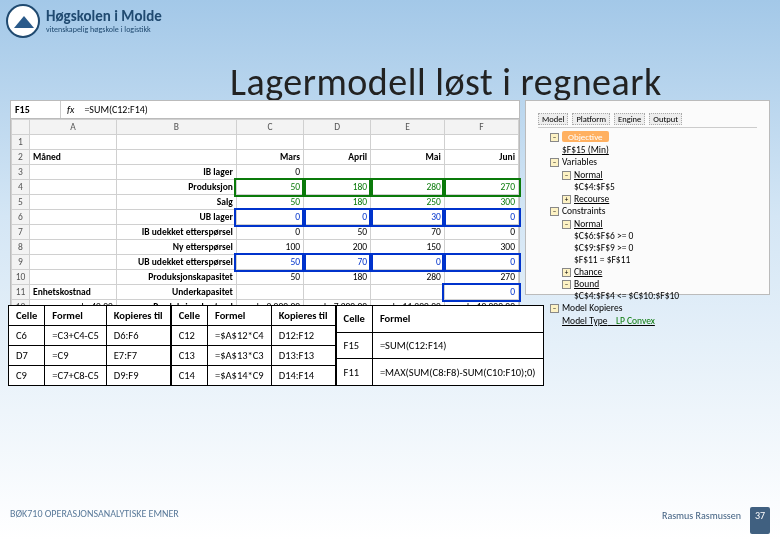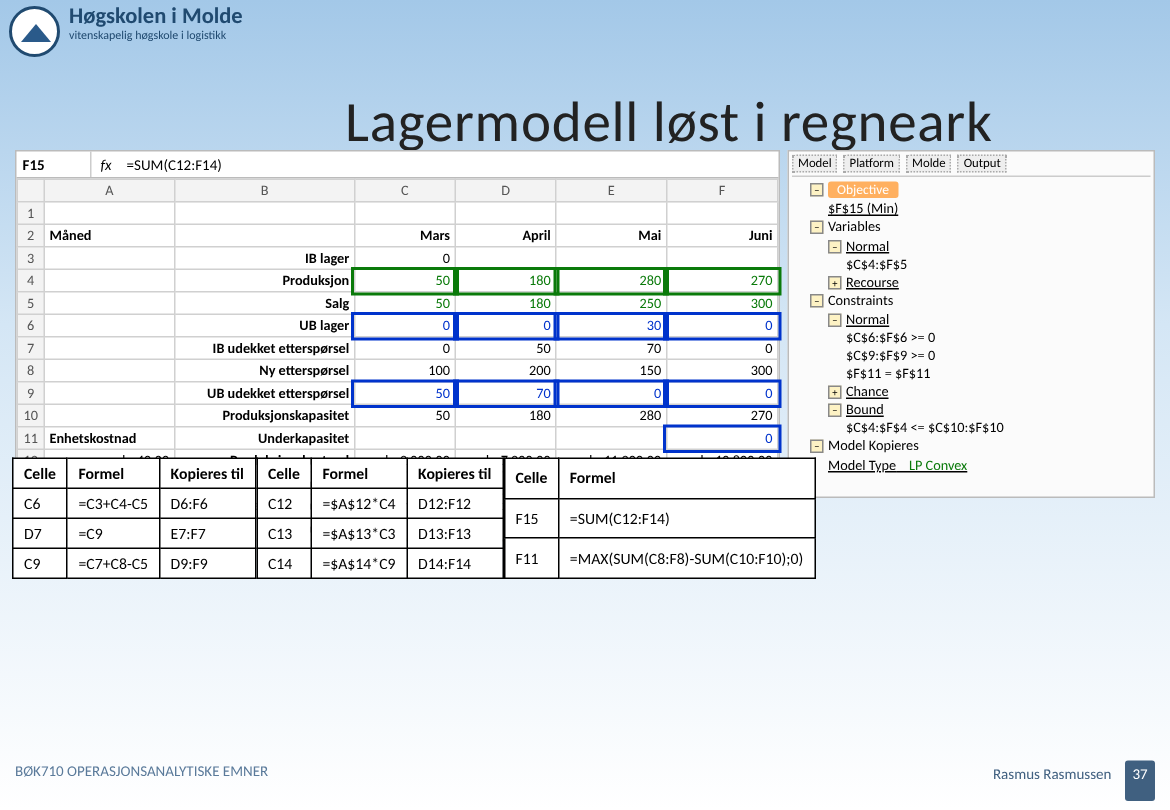--- a/index.html
+++ b/index.html
@@ -7,20 +7,21 @@
     margin: 0;
     font-family: Calibri, Arial, sans-serif;
     width: 780px;
     height: 540px;
     overflow: hidden;
     background: linear-gradient(to bottom, #a3c8e8 0%, #d4e6f5 40%, #fff 100%);
     position: relative;
   }
   .header {
     display: flex;
+    align-items: center;
     padding: 4px 6px;
   }
   .logo {
     width: 34px; height: 34px;
     border: 2px solid #204a70;
     border-radius: 50%;
     background: #fff;
     position: relative;
     margin-right: 6px;
   }
@@ -75,25 +76,25 @@
   table.ss .lbl { text-align: right; font-weight: bold; }
   table.ss .lbl-l { text-align: left; font-weight: bold; }
   .green { color: #0a7a0a; }
   .blue { color: #0033cc; }
   .red { color: #cc0000; font-weight: bold; }
   .box-g { outline: 2px solid #0a7a0a; }
   .box-b { outline: 2px solid #0033cc; }
   .tree {
     position: absolute;
     top: 100px; left: 525px;
-    width: 245px; height: 232px;
+    width: 245px; height: 195px;
     background: #fbfbfb;
     border: 1px solid #bbb;
     font-size: 9.5px;
-    padding: 2px;
+    padding: 12px;
   }
   .tree-top {
     display: flex; gap: 4px; border-bottom: 1px solid #ccc;
     padding-bottom: 2px; margin-bottom: 2px;
   }
   .tree-top span { background: #eee; border: 1px dotted #aaa; padding: 0 3px; font-size: 8.5px; }
   .tnode { padding-left: 12px; line-height: 13px; white-space: nowrap; }
   .tnode2 { padding-left: 24px; text-decoration: underline; }
   .tnode3 { padding-left: 36px; }
   .tic { display: inline-block; width: 9px; height: 9px; border: 1px solid #888; margin-right: 3px; background: #fdf2c4; font-size: 7px; text-align: center; line-height: 8px; }
@@ -290,21 +291,21 @@
           <td class="red">kr 31 455,00</td>
         </tr>
   </tbody>
     </table>
 </div>
 
 <div class="tree">
   <div class="tree-top">
     <span>Model</span>
     <span>Platform</span>
-    <span>Molde</span>
+    <span>Engine</span>
     <span>Output</span>
   </div>
   <div class="tnode"><span class="tic">−</span><span class="obj">Objective</span></div>
   <div class="tnode2">$F$15 (Min)</div>
   <div class="tnode"><span class="tic">−</span><span>Variables</span></div>
   <div class="tnode2"><span class="tic">−</span><span>Normal</span></div>
   <div class="tnode3">$C$4:$F$5</div>
   <div class="tnode2"><span class="tic">+</span><span>Recourse</span></div>
   <div class="tnode"><span class="tic">−</span><span>Constraints</span></div>
   <div class="tnode2"><span class="tic">−</span><span>Normal</span></div>

